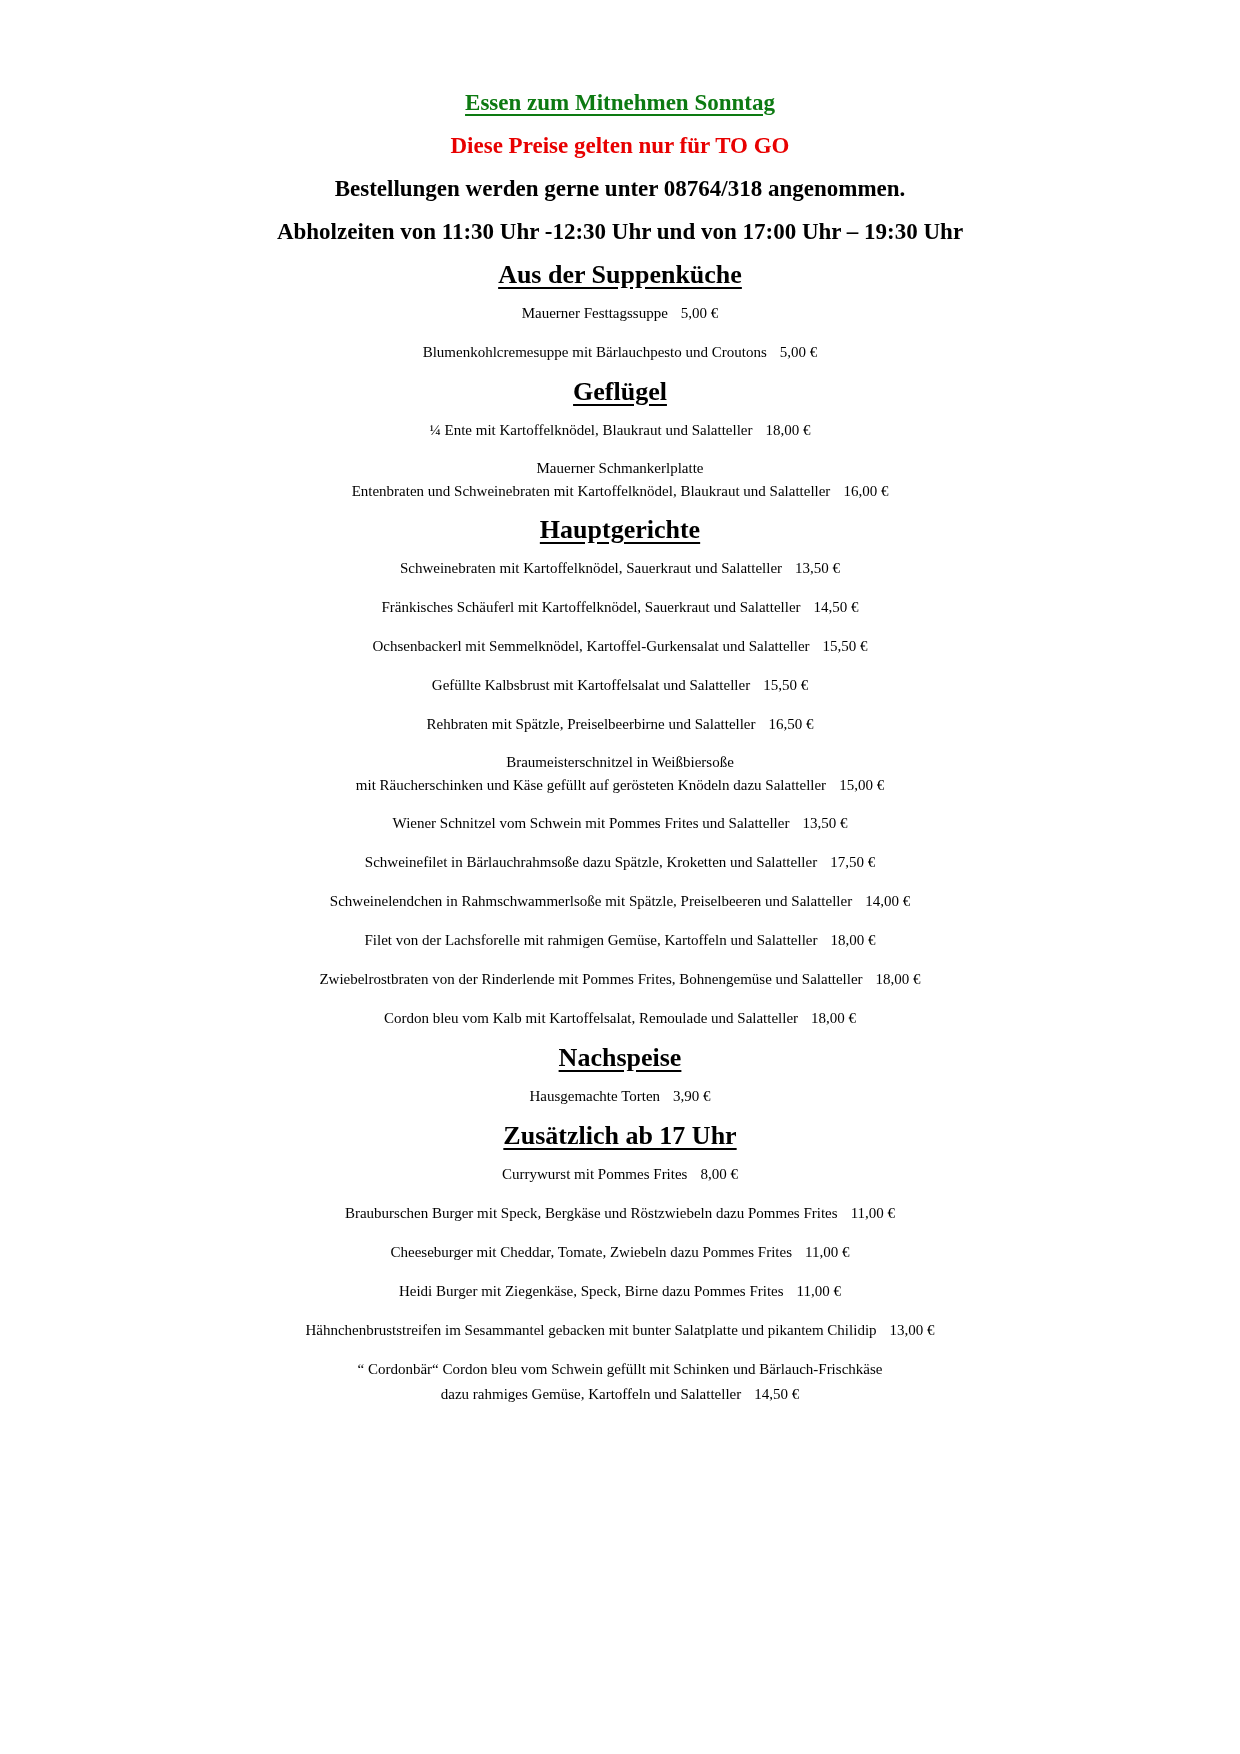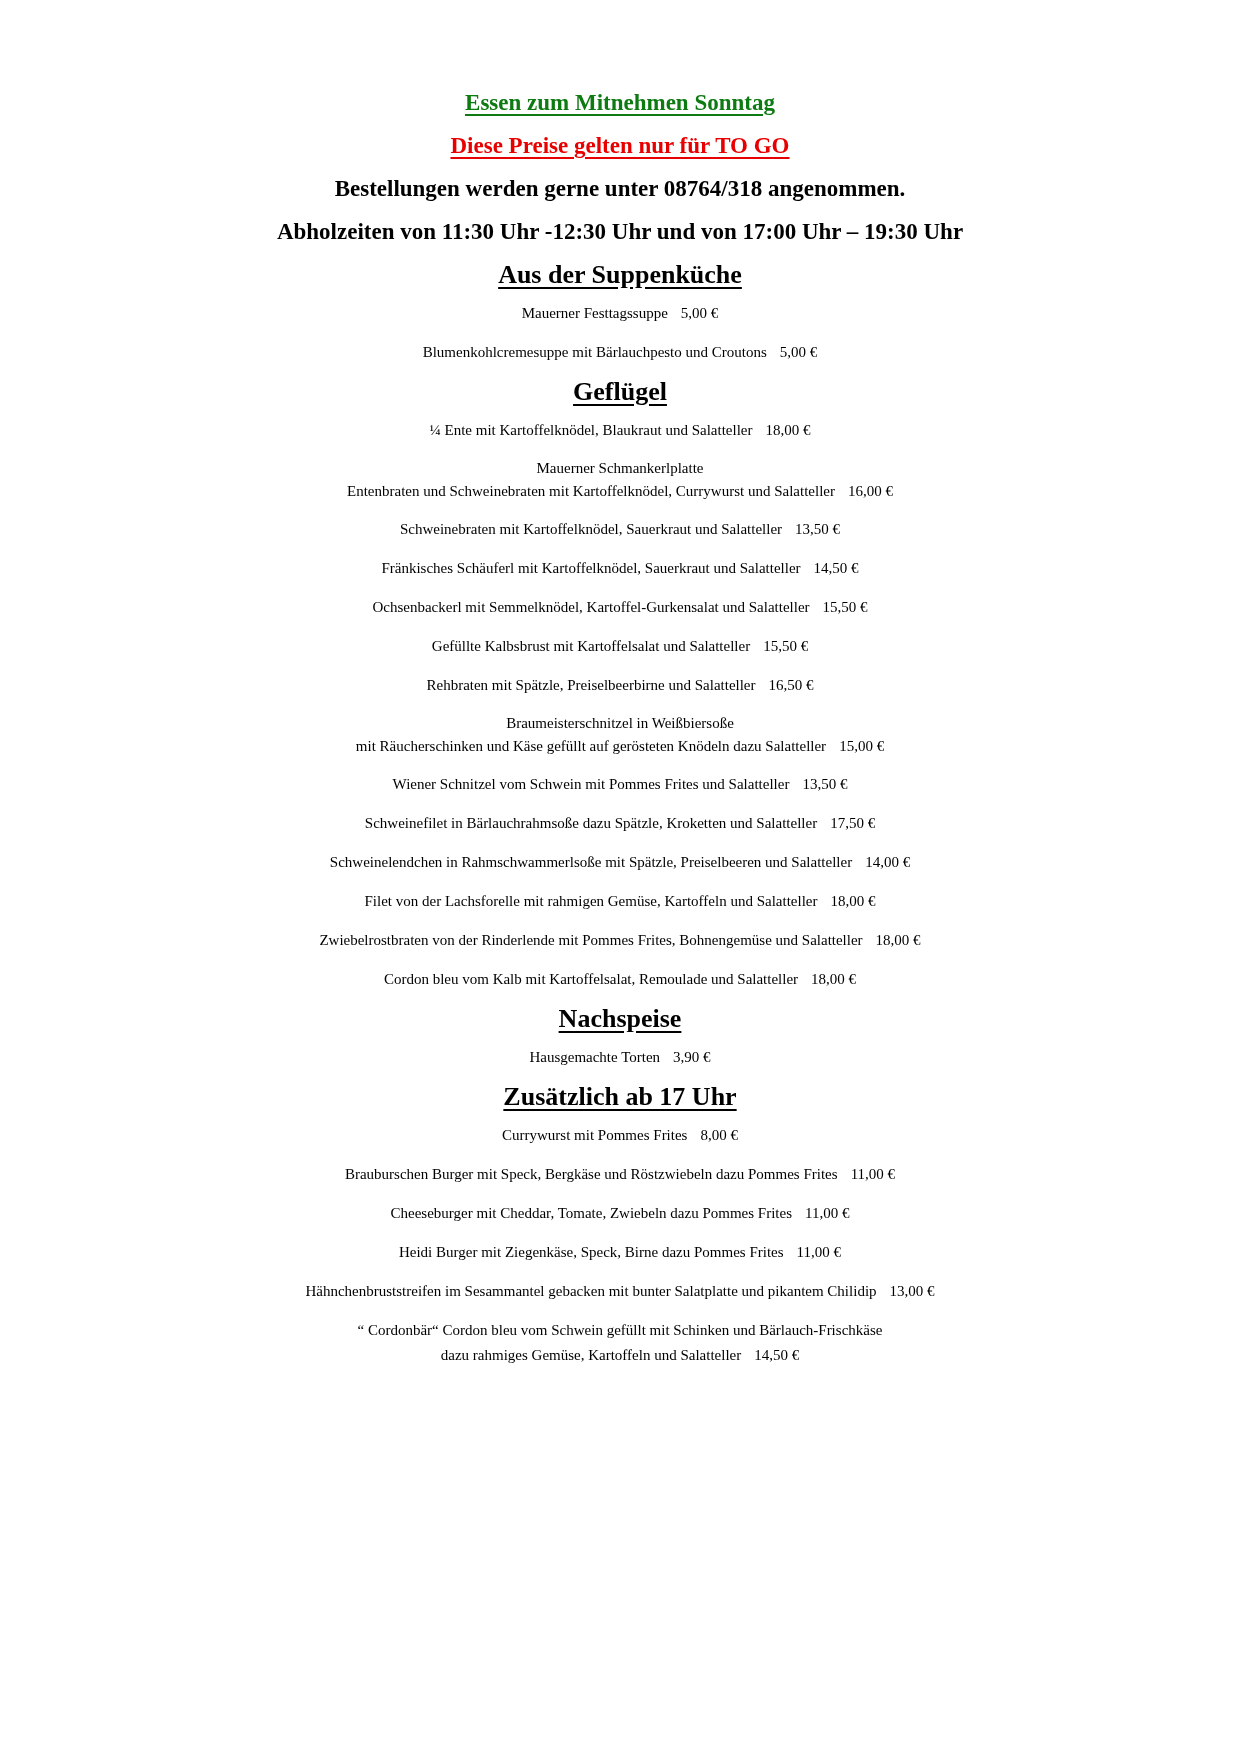--- a/index.html
+++ b/index.html
@@ -21,21 +21,20 @@
     line-height: 26px;
     margin: 0 0 17px 0;
   }
   .hline.title {
     color: #0d7a12;
     text-decoration: underline;
     text-underline-offset: 4px;
   }
   .hline.notice {
     color: #e80000;
-    text-decoration: underline;
     text-underline-offset: 4px;
   }
   .section-heading {
     font-size: 26px;
     font-weight: bold;
     line-height: 25px;
     margin: 0 0 14px 0;
     text-decoration: underline;
     text-underline-offset: 4px;
   }
@@ -61,23 +60,24 @@
   </div>
   <div id="menu-sections">
       <div>
         <p class="section-heading">Aus der Suppenküche</p>
         <p class="item"><span>Mauerner Festtagssuppe</span><span class="price">5,00 €</span></p>
         <p class="item"><span>Blumenkohlcremesuppe mit Bärlauchpesto und Croutons</span><span class="price">5,00 €</span></p>
       </div>
       <div>
         <p class="section-heading">Geflügel</p>
         <p class="item"><span>¼ Ente mit Kartoffelknödel, Blaukraut und Salatteller</span><span class="price">18,00 €</span></p>
-        <p class="item tight"><span class="subline">Mauerner Schmankerlplatte</span><span>Entenbraten und Schweinebraten mit Kartoffelknödel, Currywurst und Salatteller</span><span class="price">16,00 €</span></p>
+        <p class="item tight"><span class="subline">Mauerner Schmankerlplatte</span><span>Entenbraten und Schweinebraten mit Kartoffelknödel, Blaukraut und Salatteller</span><span class="price">16,00 €</span></p>
       </div>
       <div>
+        <p class="section-heading">Hauptgerichte</p>
         <p class="item"><span>Schweinebraten mit Kartoffelknödel, Sauerkraut und Salatteller</span><span class="price">13,50 €</span></p>
         <p class="item"><span>Fränkisches Schäuferl mit Kartoffelknödel, Sauerkraut und Salatteller</span><span class="price">14,50 €</span></p>
         <p class="item"><span>Ochsenbackerl mit Semmelknödel, Kartoffel-Gurkensalat und Salatteller</span><span class="price">15,50 €</span></p>
         <p class="item"><span>Gefüllte Kalbsbrust mit Kartoffelsalat und Salatteller</span><span class="price">15,50 €</span></p>
         <p class="item"><span>Rehbraten mit Spätzle, Preiselbeerbirne und Salatteller</span><span class="price">16,50 €</span></p>
         <p class="item tight"><span class="subline">Braumeisterschnitzel in Weißbiersoße</span><span>mit Räucherschinken und Käse gefüllt auf gerösteten Knödeln dazu Salatteller</span><span class="price">15,00 €</span></p>
         <p class="item"><span>Wiener Schnitzel vom Schwein mit Pommes Frites und Salatteller</span><span class="price">13,50 €</span></p>
         <p class="item"><span>Schweinefilet in Bärlauchrahmsoße dazu Spätzle, Kroketten und Salatteller</span><span class="price">17,50 €</span></p>
         <p class="item"><span>Schweinelendchen in Rahmschwammerlsoße mit Spätzle, Preiselbeeren und Salatteller</span><span class="price">14,00 €</span></p>
         <p class="item"><span>Filet von der Lachsforelle mit rahmigen Gemüse, Kartoffeln und Salatteller</span><span class="price">18,00 €</span></p>

